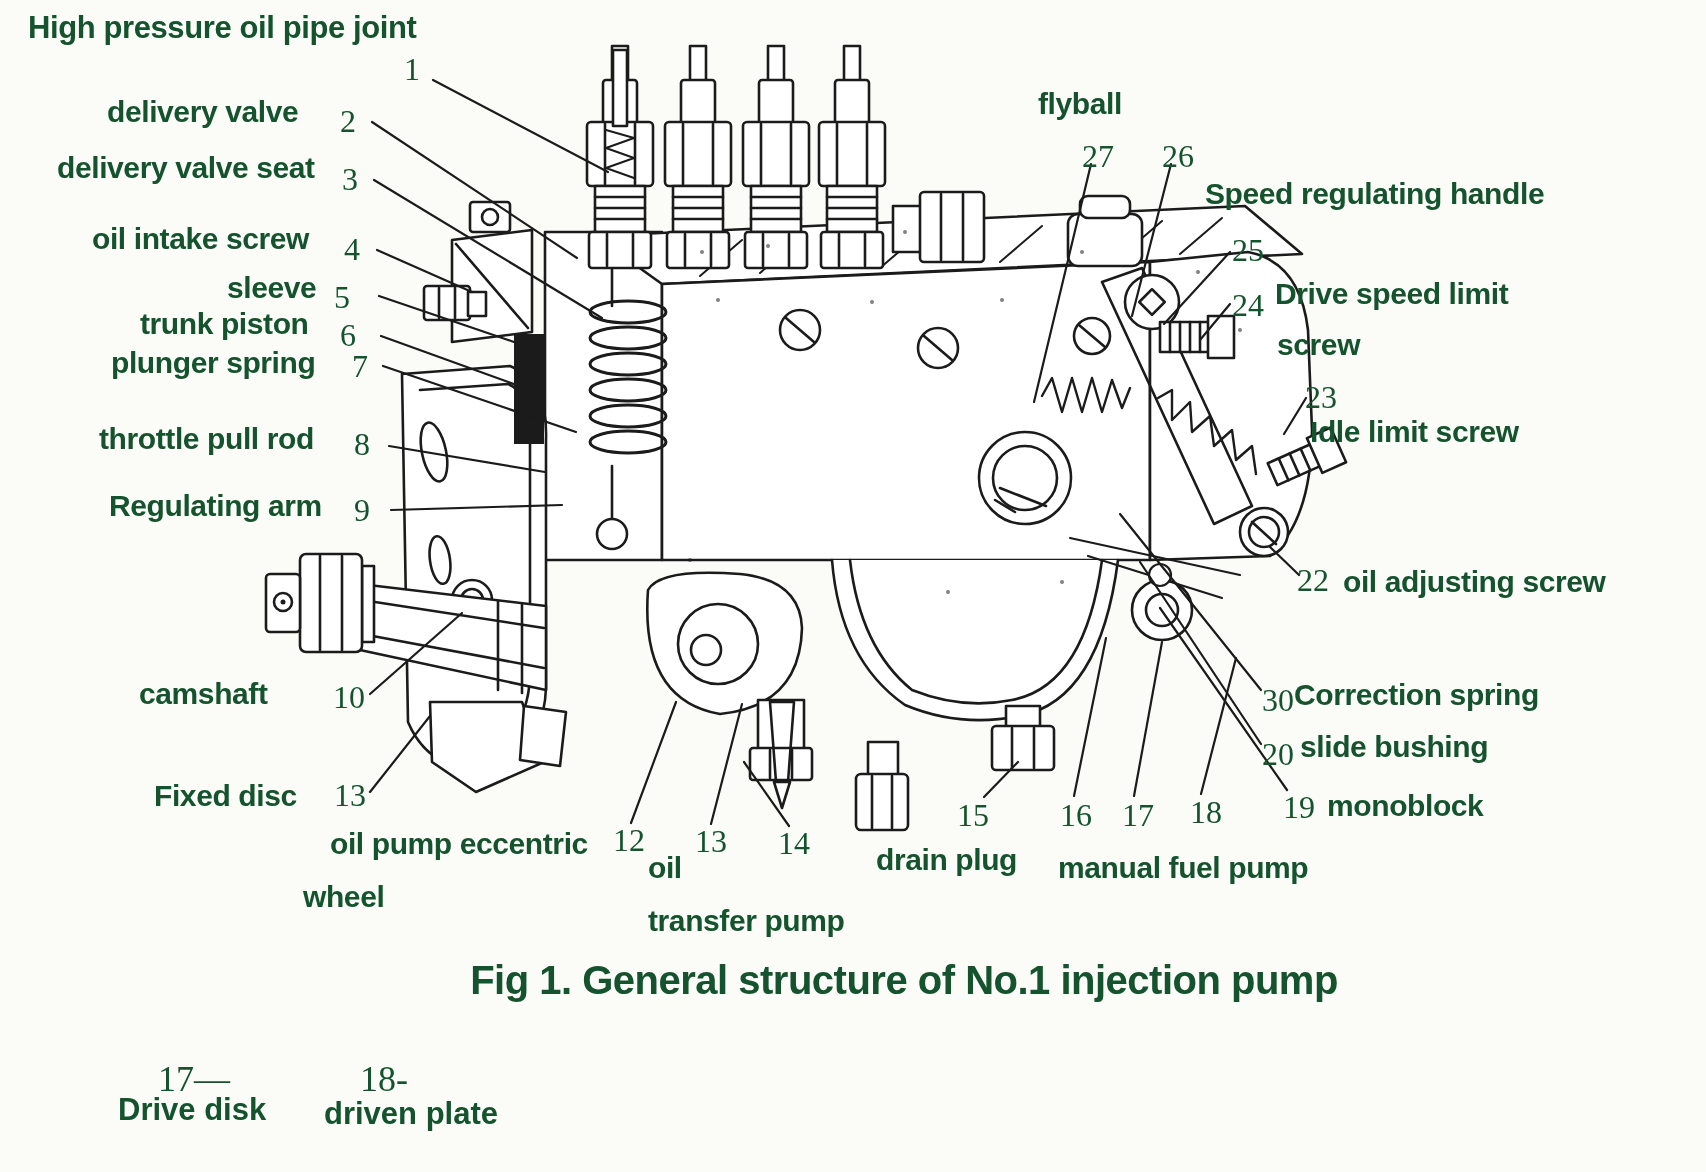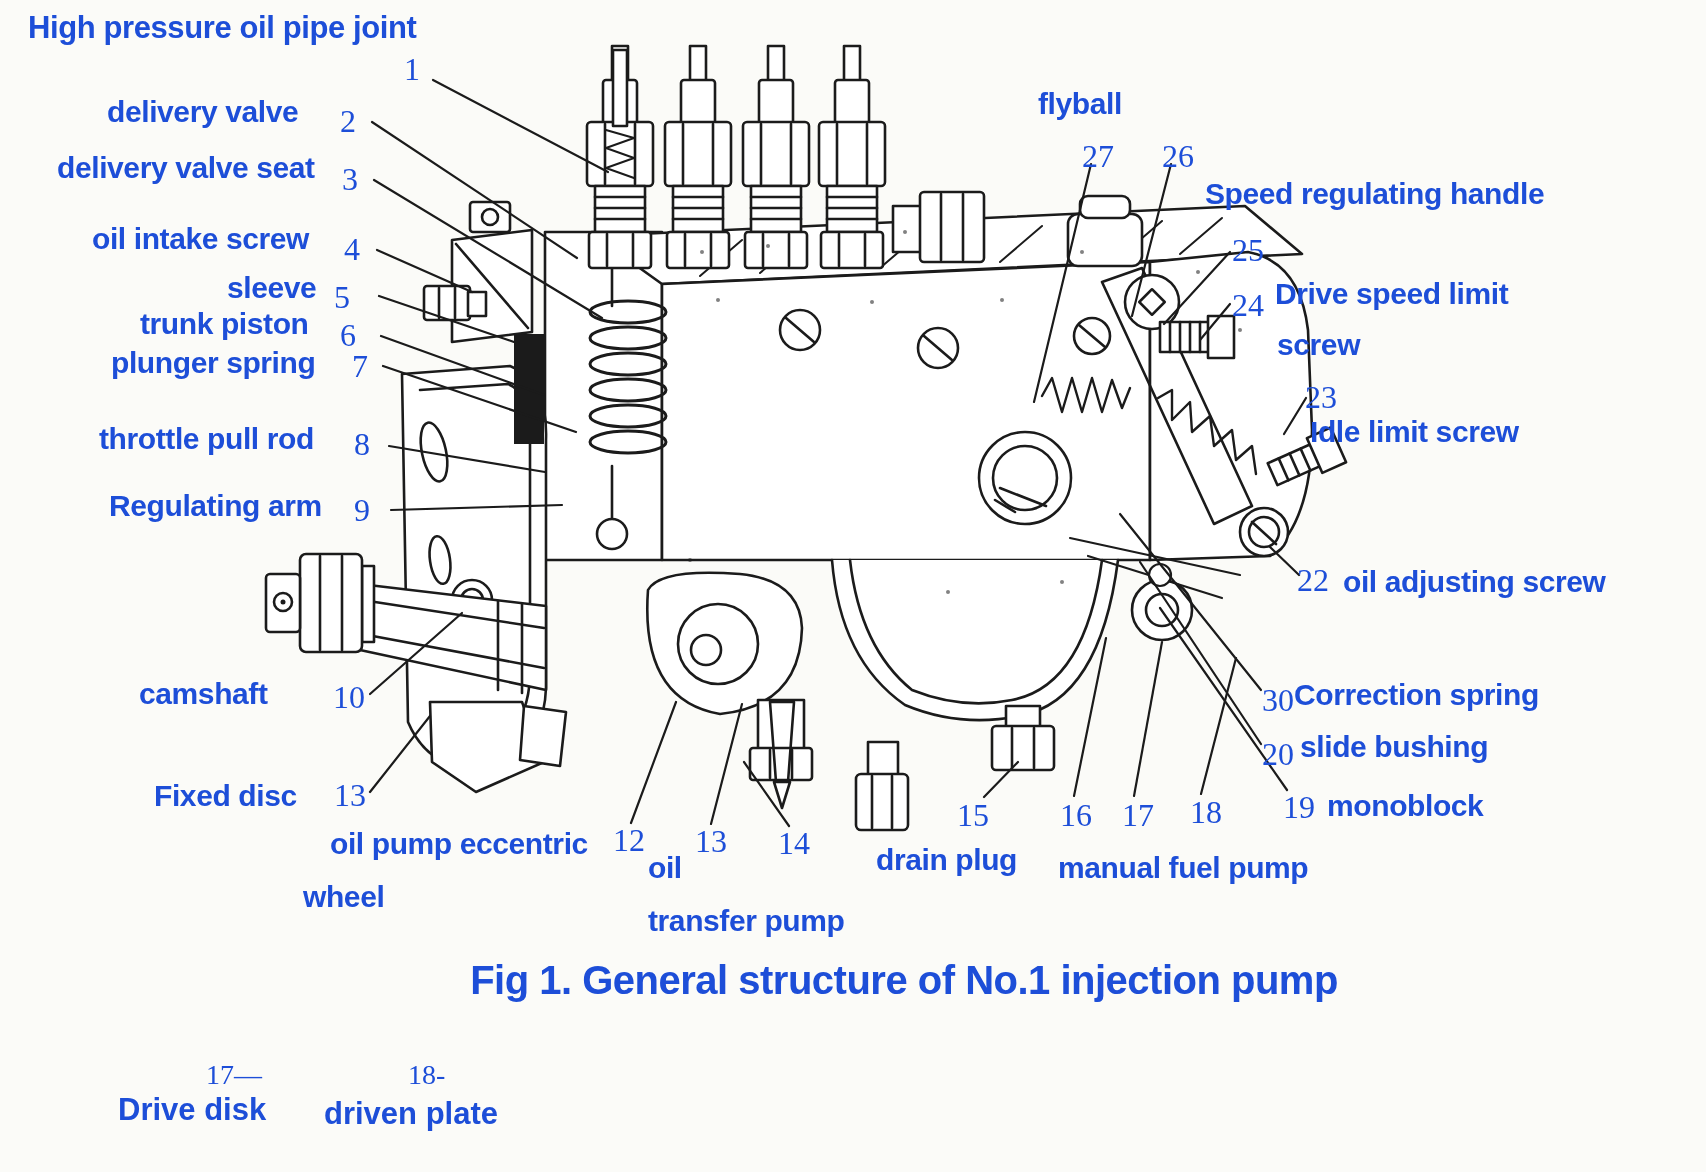--- a/index.html
+++ b/index.html
@@ -1,29 +1,29 @@
 <!DOCTYPE html>
 <html><head>
 <meta charset="utf-8">
 <style>
   html,body{margin:0;padding:0;background:#e8e8e8;}
   .canvas{
     position:relative;width:1706px;height:1172px;overflow:hidden;
-    background:#fbfbf8;color:#1d4ed8;
+    background:#fbfbf8;color:#14532d;
     font-family:"Liberation Sans",sans-serif;
   }
   .canvas svg{position:absolute;left:0;top:0;}
   .lbl{position:absolute;font-weight:bold;font-size:30px;line-height:1;
        letter-spacing:-0.4px;white-space:nowrap;}
   .lbl.big{font-size:31px;}
   .num{position:absolute;font-family:"Liberation Serif",serif;font-size:32px;
        line-height:1;white-space:nowrap;}
   .cap{position:absolute;font-weight:bold;font-size:40px;line-height:1;
        letter-spacing:-0.5px;white-space:nowrap;transform:translateX(-50%);}
-  .fnum{position:absolute;font-family:"Liberation Serif",serif;font-size:28px;line-height:1;margin-left:48px;}
+  .fnum{position:absolute;font-family:"Liberation Serif",serif;font-size:36px;line-height:1;}
   .flbl{position:absolute;font-weight:bold;font-size:31px;line-height:1;white-space:nowrap;}
 </style>
 </head>
 <body>
 
 <div class="canvas">
 
   <svg width="1706" height="1172" viewBox="0 0 1706 1172">
     <defs>
       <pattern id="hatch" width="7" height="7" patternTransform="rotate(45)">

